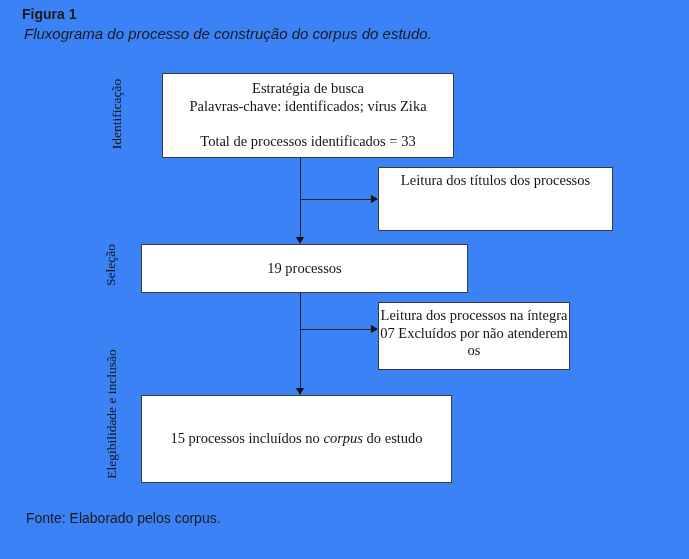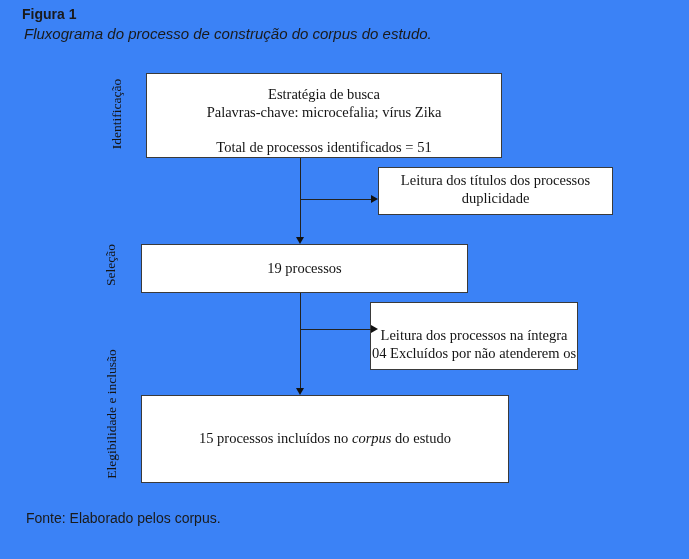--- a/index.html
+++ b/index.html
@@ -44,25 +44,25 @@
     text-align: center;
     color: #141414;
   }
   .flowbox .line { min-height: 17.5px; }
   .flowbox .spacer { min-height: 17.5px; }
   .centered {
     display: flex;
     align-items: center;
     justify-content: center;
   }
-  #box-identification { left: 146px; top: 73px;  width: 356px; height: 85px; padding-top: 12px; }
-  #box-titles-excluded { left: 378px; top: 167px; width: 235px; height: 48px; padding-top: 4px; }
+  #box-identification { left: 162px; top: 73px;  width: 292px; height: 85px; padding-top: 6px; }
+  #box-titles-excluded { left: 378px; top: 167px; width: 235px; height: 64px; padding-top: 4px; }
   #box-selection      { left: 141px; top: 244px; width: 327px; height: 49px; }
-  #box-fulltext-excluded { left: 370px; top: 302px; width: 208px; height: 68px; padding-top: 24px; }
-  #box-included       { left: 141px; top: 395px; width: 368px; height: 88px; }
+  #box-fulltext-excluded { left: 378px; top: 302px; width: 192px; height: 68px; padding-top: 4px; }
+  #box-included       { left: 141px; top: 395px; width: 311px; height: 88px; }
   .italic { font-style: italic; }
   
   .stage-label {
     position: absolute;
     font-family: "Liberation Serif", "DejaVu Serif", serif;
     font-size: 13.5px;
     color: #141414;
     text-align: center;
     transform: rotate(-90deg);
     white-space: nowrap;
@@ -104,37 +104,36 @@
   <div class="figure-caption">Fluxograma do processo de construção do corpus do estudo.</div>
 
   <div>
 
     <div class="stage-label" id="stage-identification">Identificação</div>
     <div class="stage-label" id="stage-selection">Seleção</div>
     <div class="stage-label" id="stage-eligibility">Elegibilidade e inclusão</div>
 
     <div class="flowbox" id="box-identification">
       <div class="line">Estratégia de busca</div>
-      <div class="line">Palavras-chave: microcefalia; vírus Zika</div>
+      <div class="line">Palavras-chave: identificados; vírus Zika</div>
       <div class="line spacer"></div>
-      <div class="line">Total de processos identificados = 51</div>
+      <div class="line">Total de processos identificados = 33</div>
     </div>
 
     <div class="flowbox" id="box-titles-excluded">
       <div class="line">Leitura dos títulos dos processos</div>
-      <div class="line">duplicidade</div>
     </div>
 
     <div class="flowbox centered" id="box-selection">
       <div class="line">19 processos</div>
     </div>
 
     <div class="flowbox" id="box-fulltext-excluded">
       <div class="line">Leitura dos processos na íntegra</div>
-      <div class="line">04 Excluídos por não atenderem os</div>
+      <div class="line">07 Excluídos por não atenderem os</div>
     </div>
 
     <div class="flowbox centered" id="box-included">
       <div class="line"><span>15 processos incluídos no </span><span class="italic">corpus</span><span> do estudo</span></div>
     </div>
 
     <div class="conn" id="vline-1"></div>
     <div class="arrow-down" id="arrowhead-1"></div>
     <div class="conn" id="hline-1"></div>
     <div class="arrow-right" id="arrowhead-2"></div>

